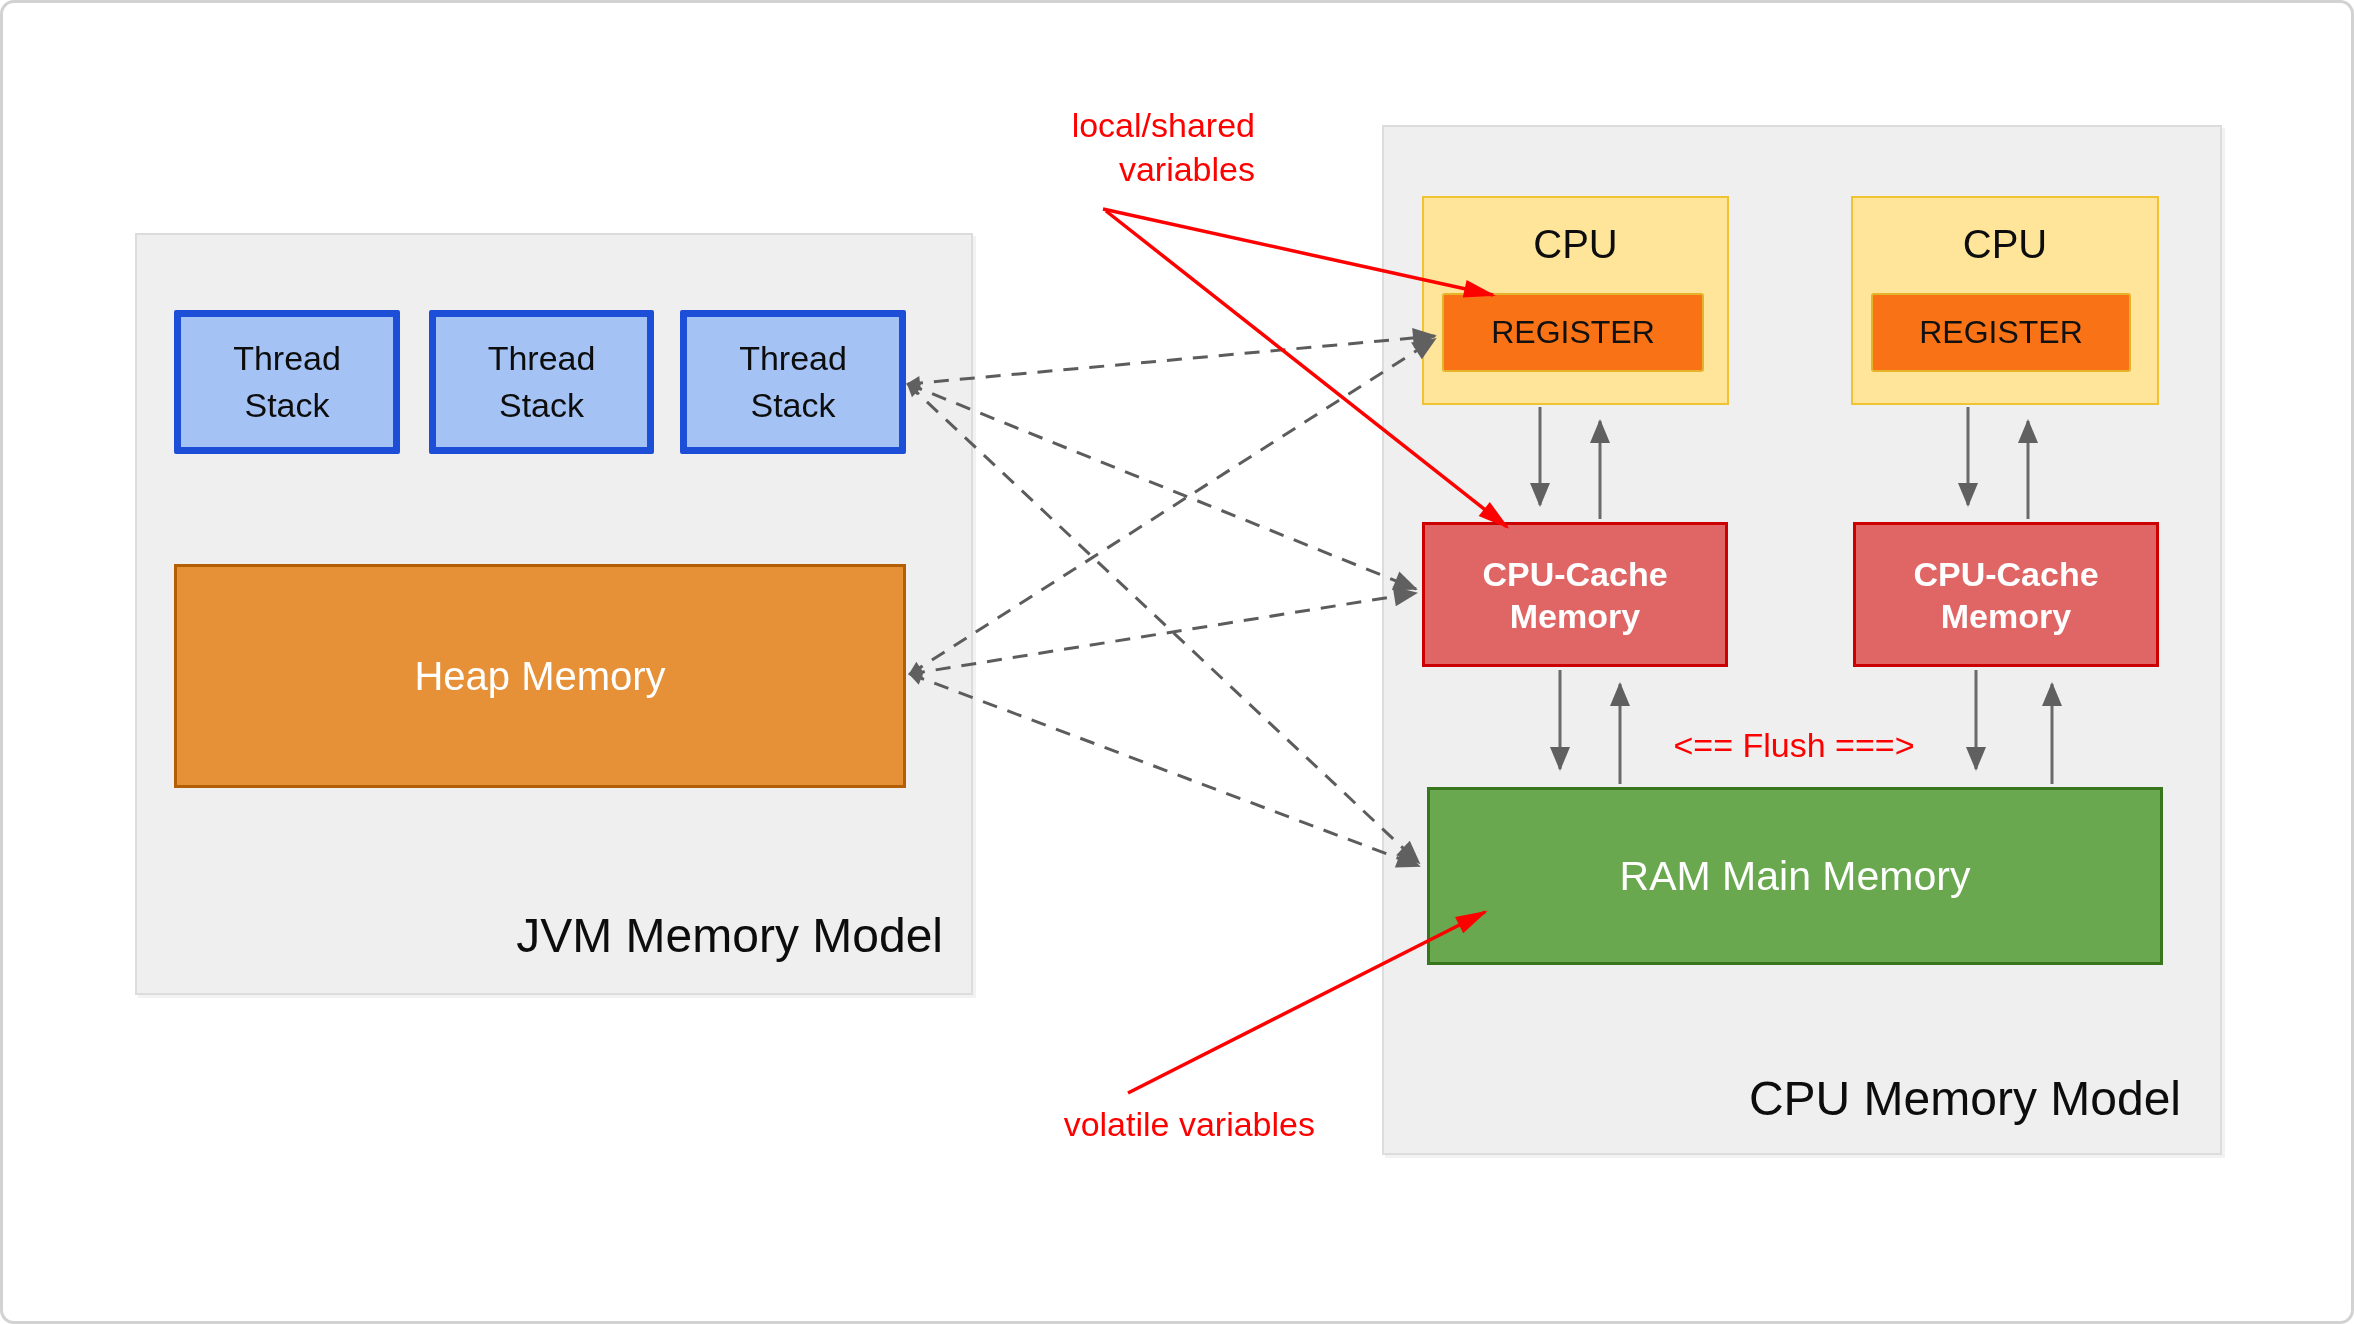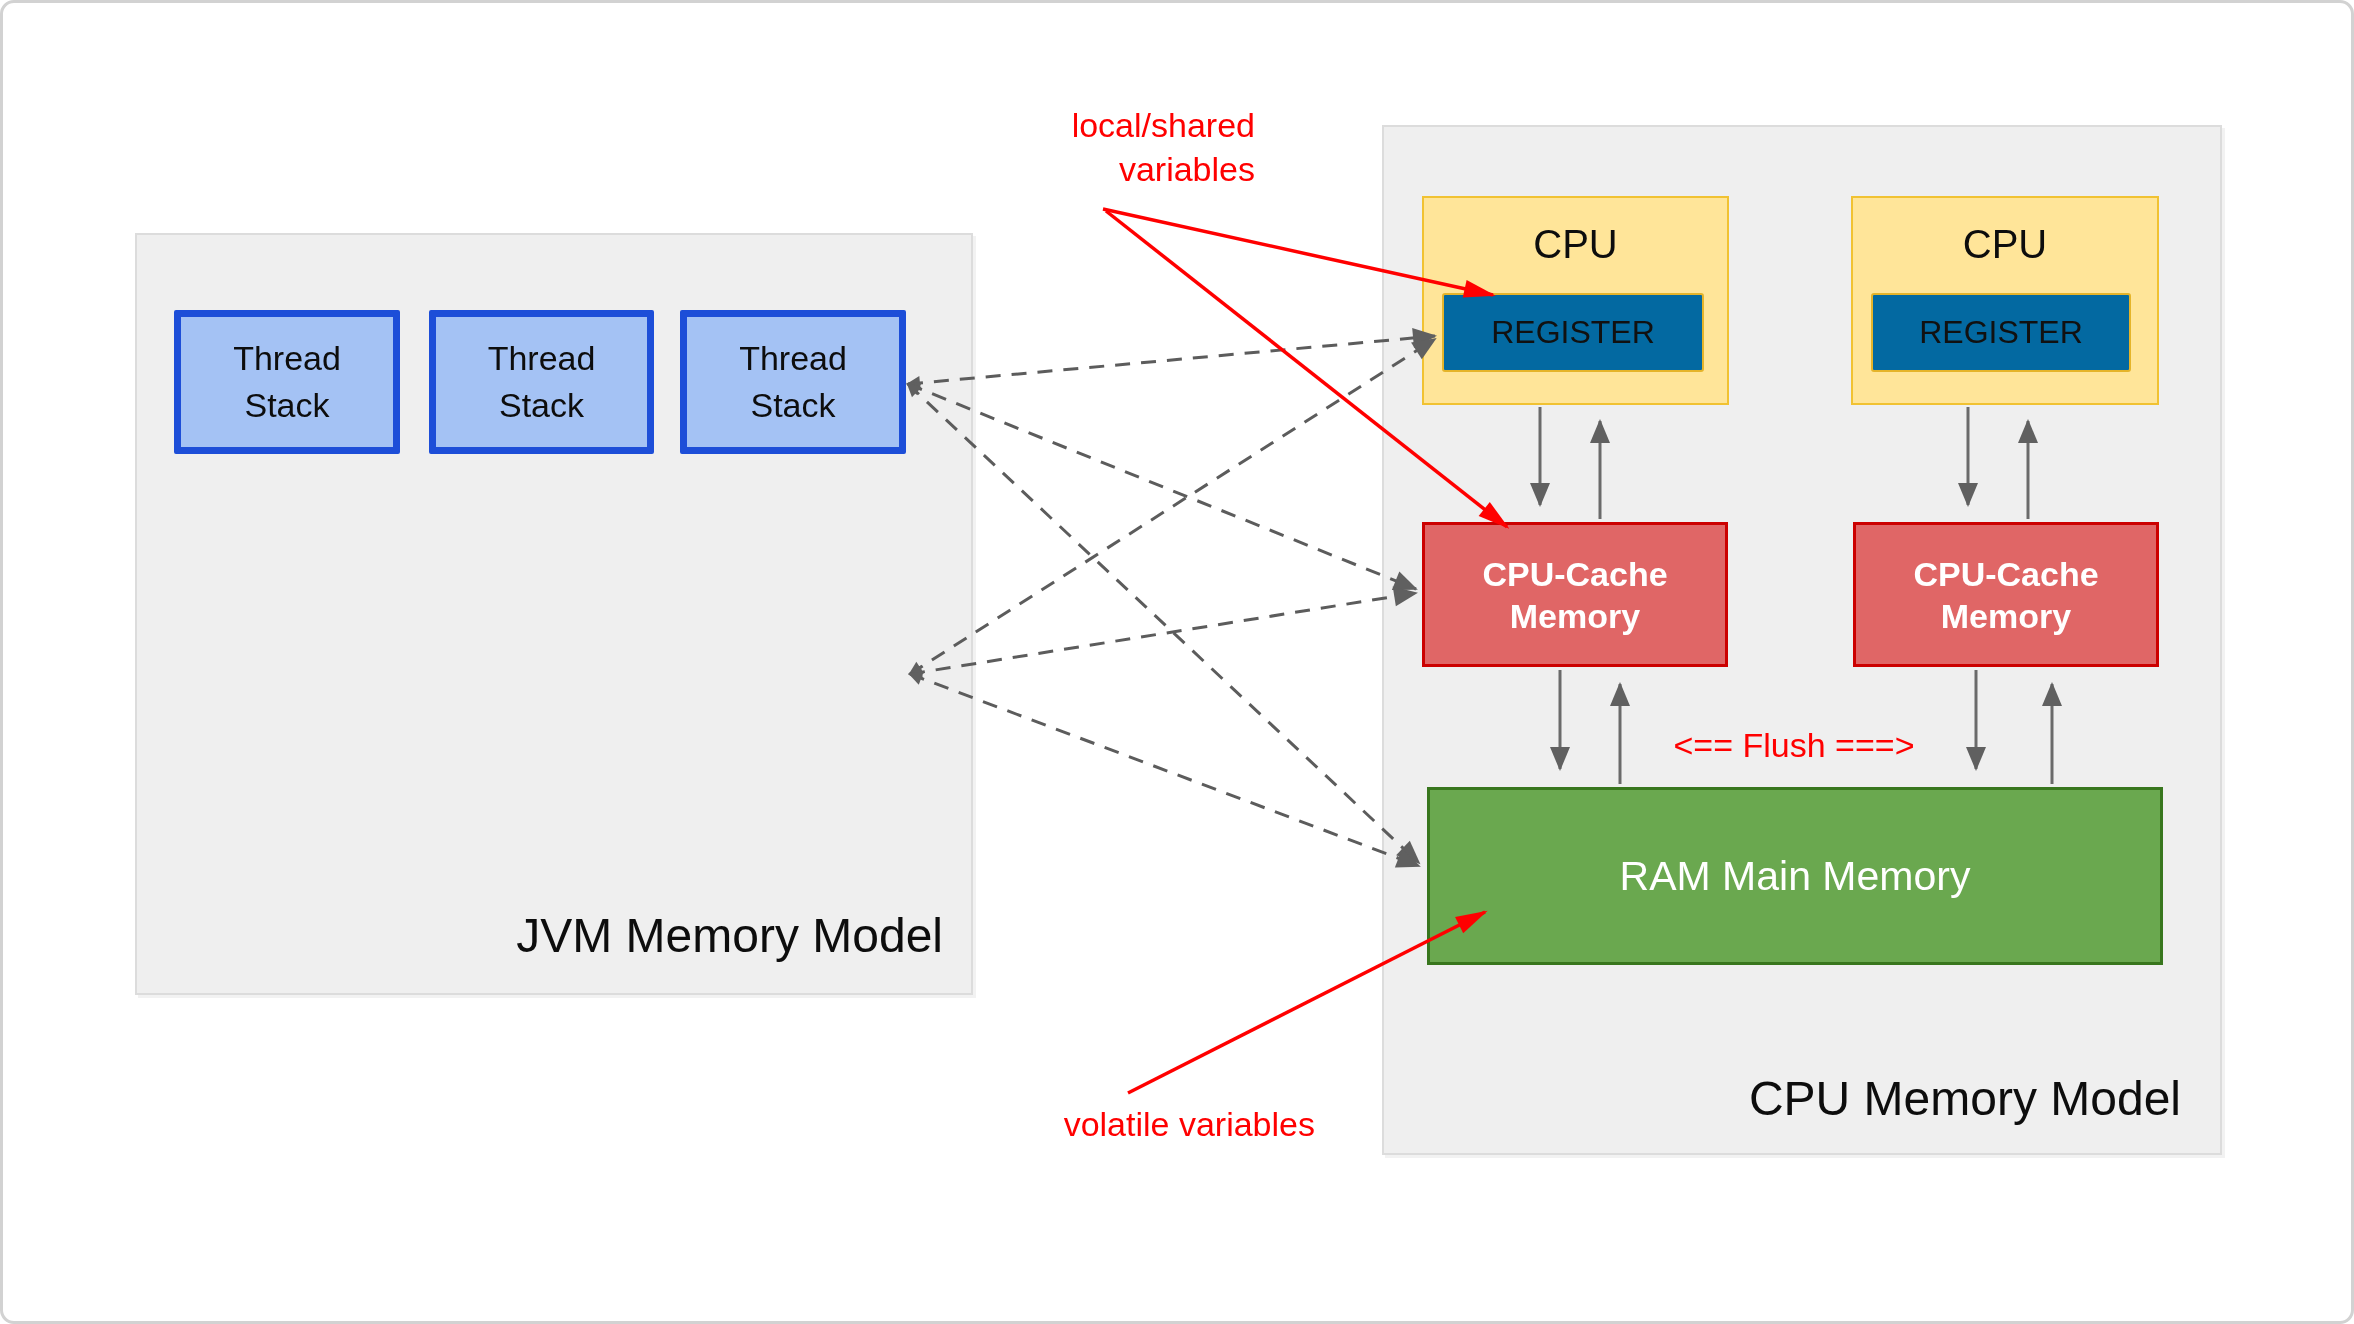--- a/index.html
+++ b/index.html
@@ -19,21 +19,21 @@
   .heap{
     background:#e69138;border:3px solid #b45f06;
     color:#ffffff;font-size:40px;
   }
   .cpu{
     background:#ffe599;border:2px solid #f1c232;
     color:#0d0d0d;
   }
   .cpu-label{position:absolute;left:0;right:0;top:24px;text-align:center;font-size:40px;color:#0d0d0d;}
   .register{
-    position:absolute;background:#0369a1;border:2px solid #e5b42a;border-radius:3px;
+    position:absolute;background:#f97316;border:2px solid #e5b42a;border-radius:3px;
     display:flex;align-items:center;justify-content:center;
     color:#111111;font-size:32px;
   }
   .cache{
     background:#e06666;border:3px solid #cc0000;
     color:#ffffff;font-size:34px;line-height:42px;font-weight:bold;
   }
   .ram{
     background:#6aa84f;border:3px solid #38761d;
     color:#ffffff;font-size:41px;
@@ -55,20 +55,23 @@
   <div class="box thread" style="left:171px;top:307px;width:226px;height:144px;">
     <div><span>Thread</span><br><span>Stack</span></div>
   </div>
   <div class="box thread" style="left:426px;top:307px;width:225px;height:144px;">
     <div><span>Thread</span><br><span>Stack</span></div>
   </div>
   <div class="box thread" style="left:677px;top:307px;width:226px;height:144px;">
     <div><span>Thread</span><br><span>Stack</span></div>
   </div>
 
+  <div class="box heap" style="left:171px;top:561px;width:732px;height:224px;">
+    <span>Heap Memory</span>
+  </div>
 
   <div class="panel-title" style="left:430px;top:905px;width:510px;">JVM Memory Model</div>
 
   <div class="box cpu" style="left:1419px;top:193px;width:307px;height:209px;">
     <div class="cpu-label">CPU</div>
     <div class="register" style="left:18px;top:95px;width:258px;height:75px;">
       <span>REGISTER</span>
     </div>
   </div>
 

